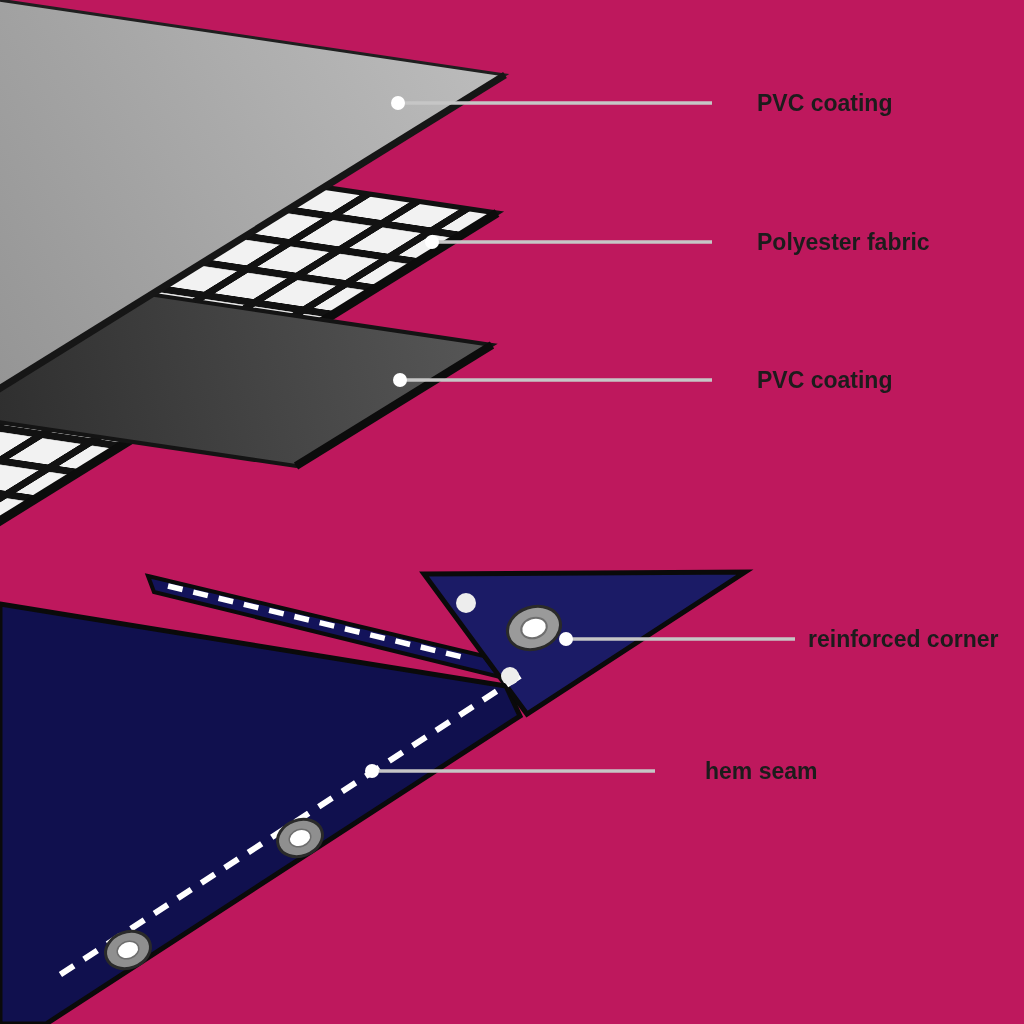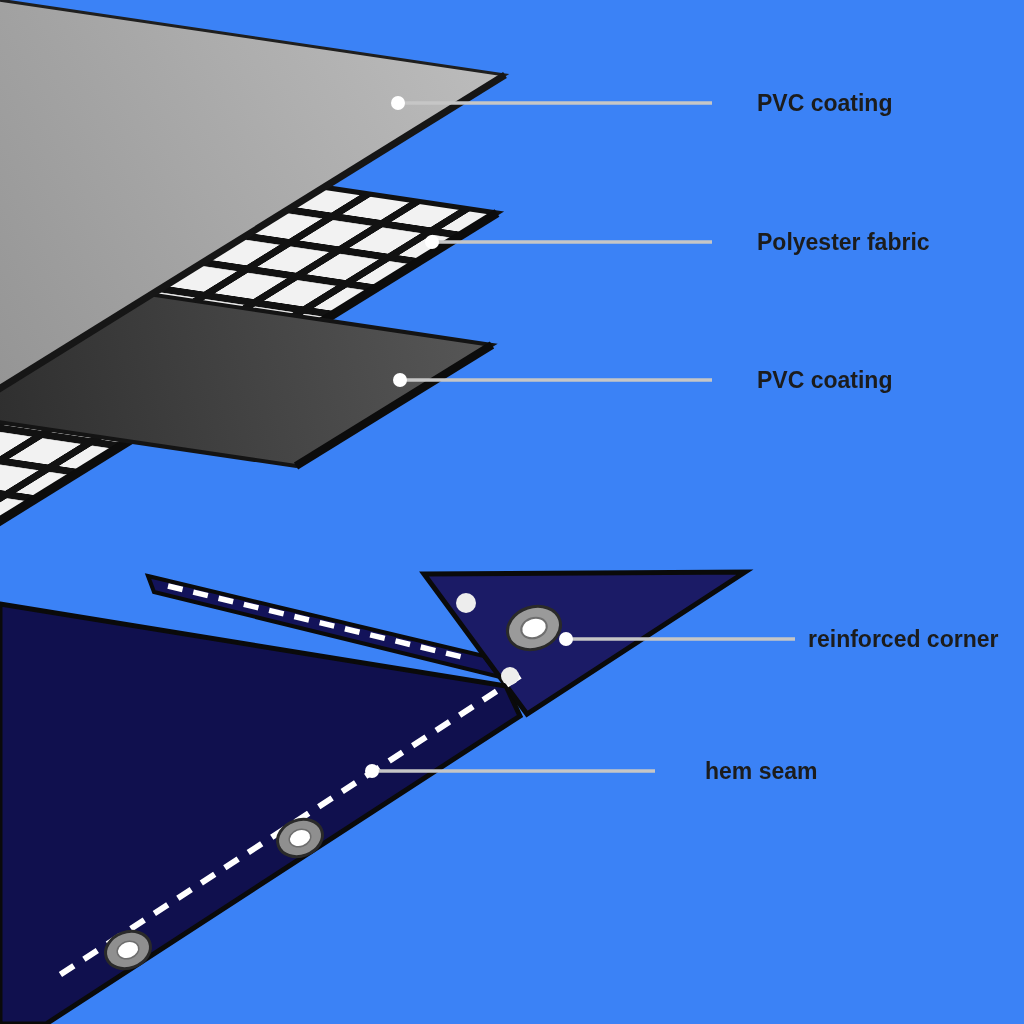--- a/index.html
+++ b/index.html
@@ -6,21 +6,21 @@
     margin: 0;
     padding: 0;
     background: #ffffff;
     font-family: "Liberation Sans", sans-serif;
   }
   .stage {
     position: relative;
     width: 1024px;
     height: 1024px;
     overflow: hidden;
-    background: #3b82f6;
+    background: #be185d;
   }
   svg { display: block; }
   text.callout-label {
     font-family: "Liberation Sans", "DejaVu Sans", sans-serif;
     font-size: 23px;
     font-weight: 700;
   }
 </style>
 </head>
 <body>

